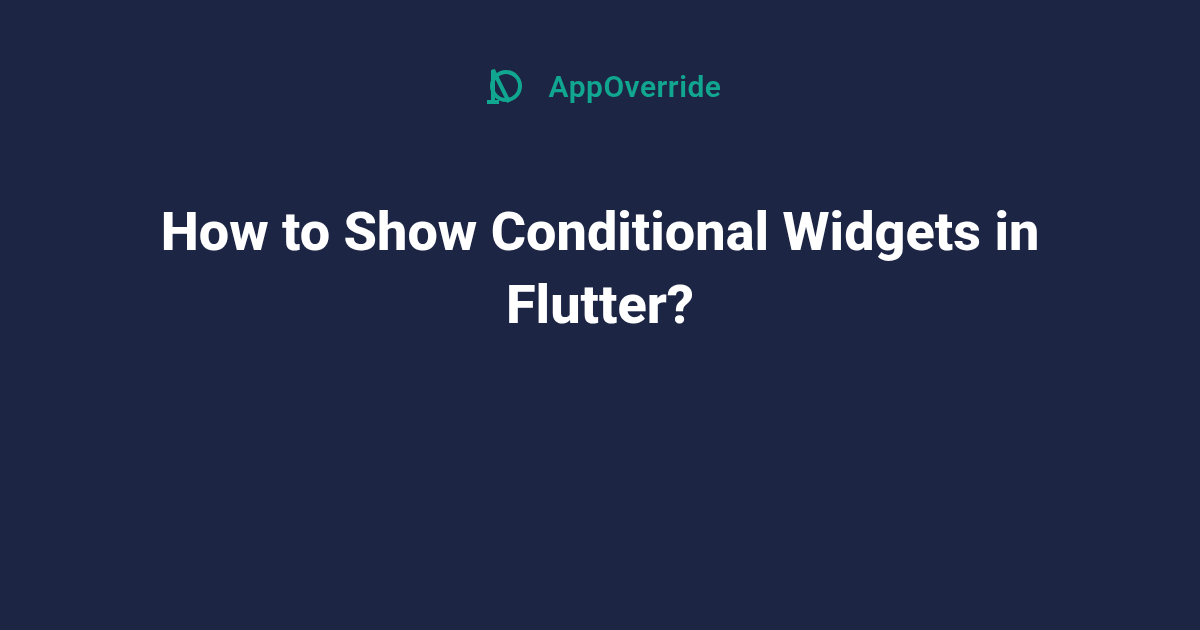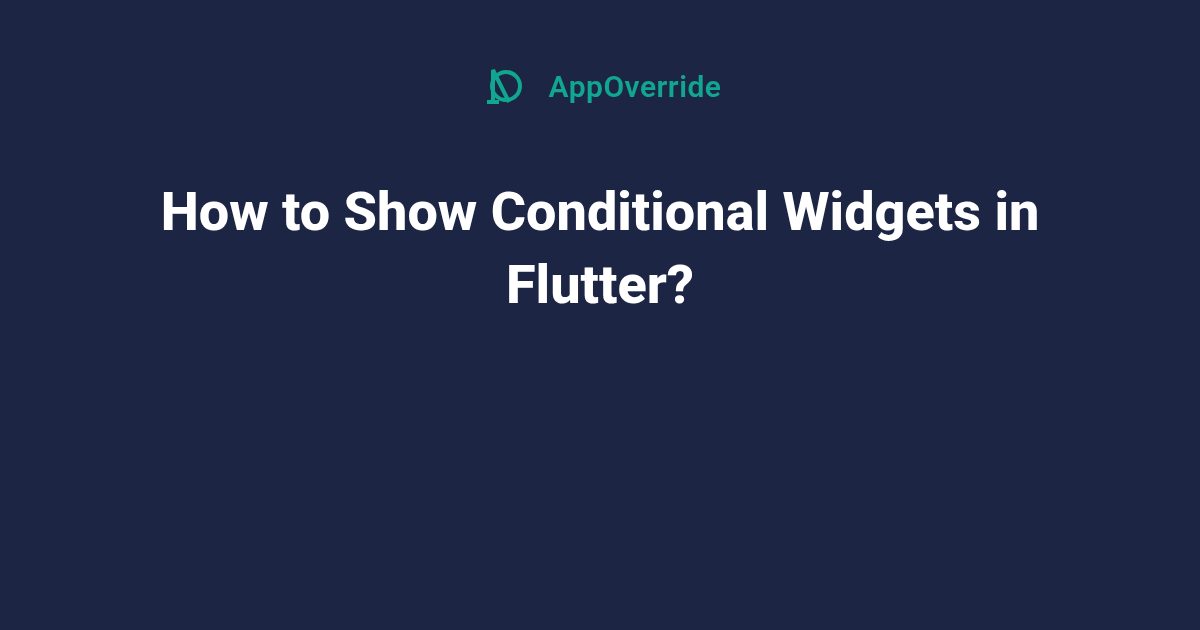--- a/index.html
+++ b/index.html
@@ -28,21 +28,21 @@
       height: 44px;
       position: relative;
     }
     .brand-name {
       color: #11a68f;
       font-size: 30px;
       font-weight: 600;
       letter-spacing: 0.5px;
     }
     .headline {
-      margin-top: 68px;
+      margin-top: 88px;
       color: #ffffff;
       font-size: 54px;
       font-weight: 800;
       text-align: center;
       line-height: 1.35;
       max-width: 900px;
     }
   </style>
 </head>
 <body>

